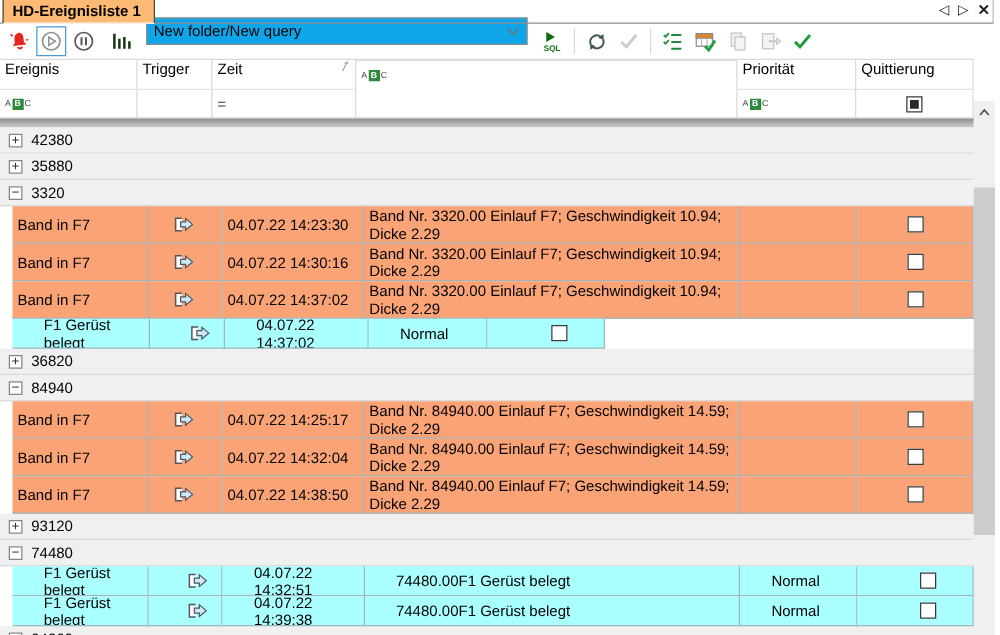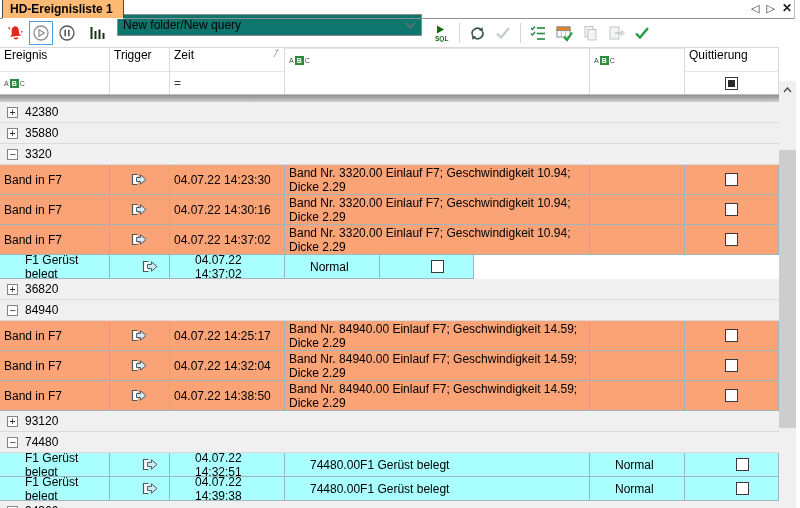--- a/index.html
+++ b/index.html
@@ -24,21 +24,21 @@
   .win-btn { font-size:11px; color:#222; line-height:15px; cursor:default; }
   .win-btn.close { font-weight:bold; font-size:12px; }
   .pane-edge { position:absolute; right:5px; top:0; height:19px; border-right:1px solid #bbb; }
 
   
   .toolbar { height:28px; display:flex; align-items:center; padding-left:3px; gap:2px; background:#fff; }
   .tbtn { width:24px; height:24px; display:flex; align-items:center; justify-content:center; }
   .tbtn.focused { width:24px; height:24px; border:1px solid #4c9bd8; }
   .tsep { width:1px; height:20px; background:#d5d5d5; margin:0 3px; }
   .combo {
-    width:305px; height:22px; margin:0 6px 16px 6px; border:1px solid #8a8a8a; background:#0f766e;
+    width:305px; height:22px; margin:0 6px 16px 6px; border:1px solid #8a8a8a; background:#0ea5e9;
     display:flex; align-items:center; justify-content:space-between; padding:0 5px; font-size:12px;
   }
   .combo .chev { margin-left:4px; display:flex; }
 
   
   .headerrow { display:flex; width:779px; border-top:1px solid #d9d9d9; border-bottom:1px solid #c2c2c2; }
   .hcol { border-right:1px solid #d9d9d9; }
   .hlabel { height:23px; display:flex; align-items:flex-start; justify-content:space-between; padding:0 4px; font-size:12px; }
   .hfilter { height:23px; display:flex; align-items:center; padding:0 4px; border-top:1px solid #e4e4e4; }
   .hfilter.center { justify-content:center; }
@@ -65,21 +65,21 @@
   }
   .expand-box {
     width:11px; height:11px; border:1px solid #848484; background:#fff;
     font-size:10px; line-height:9px; text-align:center; color:#333;
     font-family:"DejaVu Sans Mono", monospace;
   }
   .event-row .cell {
     border-right:1px solid #9fb6be; border-bottom:1px solid #9fb6be;
     font-size:12px; display:flex; align-items:center; padding:0 4px; overflow:hidden;
   }
-  .event-row { height:24px; }
+  .event-row { height:24px;margin-left:10px; }
   .event-row.tall { height:30px; }
   .event-row.alarm .cell { background:#faa377; }
   .event-row.normal .cell { background:#aaffff;padding-left:25px; }
   .cell.trigger, .cell.quit { justify-content:center; }
   .cell.msg { line-height:14px; align-items:center; }
   .rowchk { width:13px; height:13px; border:1px solid #3a3a3a; background:#fff; }
 
   
   .rail { position:absolute; top:47px; right:4px; width:17px; height:461px; }
   .rail .spacer { height:34px; background:#fff; }
@@ -232,20 +232,23 @@
       <div class="hcol c3">
         <div class="hfilter">
           <div class="abc">
             <div class="lt">A</div>
             <div class="gb">B</div>
             <div class="lt">C</div>
           </div>
         </div>
       </div>
       <div class="hcol c4">
+        <div class="hlabel">
+          <span>Priorität</span>
+        </div>
         <div class="hfilter">
           <div class="abc">
             <div class="lt">A</div>
             <div class="gb">B</div>
             <div class="lt">C</div>
           </div>
         </div>
       </div>
       <div class="hcol c5">
         <div class="hlabel">

